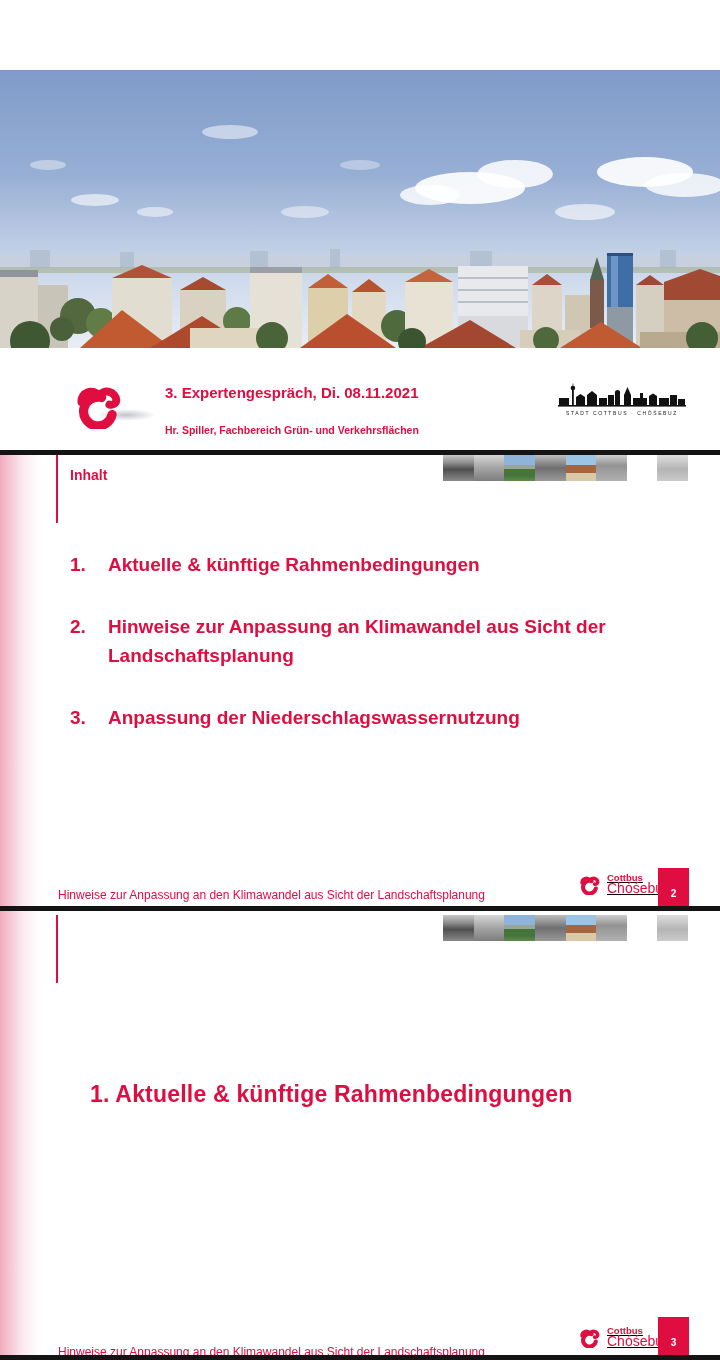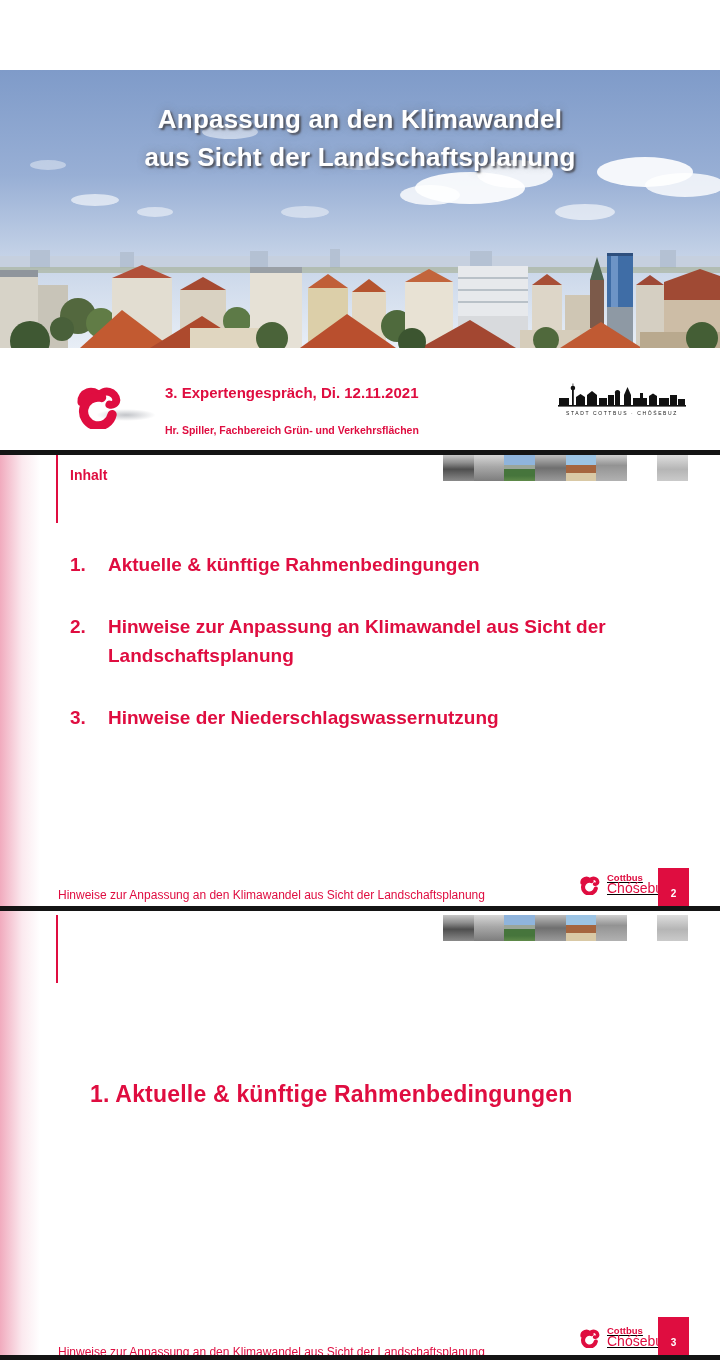--- a/index.html
+++ b/index.html
@@ -177,33 +177,29 @@
           <rect x="520" y="260" width="60" height="18" fill="#d6cdbb"></rect>
           <polygon points="560,278 601,252 642,278" fill="#c05a33"></polygon>
           <rect x="640" y="262" width="80" height="16" fill="#b9a98e"></rect>
           <circle cx="30" cy="271" r="20" fill="#3f5833"></circle>
             <circle cx="272" cy="268" r="16" fill="#4a6339"></circle>
           <circle cx="412" cy="272" r="14" fill="#3c5530"></circle>
             <circle cx="546" cy="270" r="13" fill="#50693c"></circle>
           <circle cx="702" cy="268" r="16" fill="#445e35"></circle>
         </g>
       </svg>
-      <div class="title-overlay">
-        <div>Anpassung an den Klimawandel</div>
-        <div>aus Sicht der Landschaftsplanung</div>
-      </div>
     </div>
 
     <div class="logo-shadow"></div>
     <svg class="smile-logo" viewBox="0 0 64 64">
       <use href="#cb-smile"></use>
     </svg>
 
     <div class="event-block">
-      <div class="event-title">3. Expertengespräch, Di. 12.11.2021</div>
+      <div class="event-title">3. Expertengespräch, Di. 08.11.2021</div>
       <div class="event-sub">Hr. Spiller, Fachbereich Grün- und Verkehrsflächen</div>
     </div>
 
     <div class="skyline-logo">
       <svg width="132" height="26" viewBox="0 0 132 26">
         <g fill="#111111">
           <rect x="2" y="22" width="128" height="1.6"></rect>
           <rect x="3" y="15" width="10" height="7"></rect>
           <rect x="16" y="6" width="1.8" height="16"></rect>
             <circle cx="16.9" cy="5" r="2.3"></circle>
@@ -251,21 +247,21 @@
       <div class="toc-item">
         <span class="toc-num">1.</span>
         <span class="toc-text">Aktuelle &amp; künftige Rahmenbedingungen</span>
       </div>
       <div class="toc-item">
         <span class="toc-num">2.</span>
         <span class="toc-text">Hinweise zur Anpassung an Klimawandel aus Sicht der Landschaftsplanung</span>
       </div>
       <div class="toc-item">
         <span class="toc-num">3.</span>
-        <span class="toc-text">Hinweise der Niederschlagswassernutzung</span>
+        <span class="toc-text">Anpassung der Niederschlagswassernutzung</span>
       </div>
     </div>
 
     <div class="footer-text">Hinweise zur Anpassung an den Klimawandel aus Sicht der Landschaftsplanung</div>
     <div class="footer-logo">
       <svg viewBox="0 0 64 64">
           <use href="#cb-smile"></use>
         </svg>
       <div>
         <div class="fl-name">Cottbus</div>

